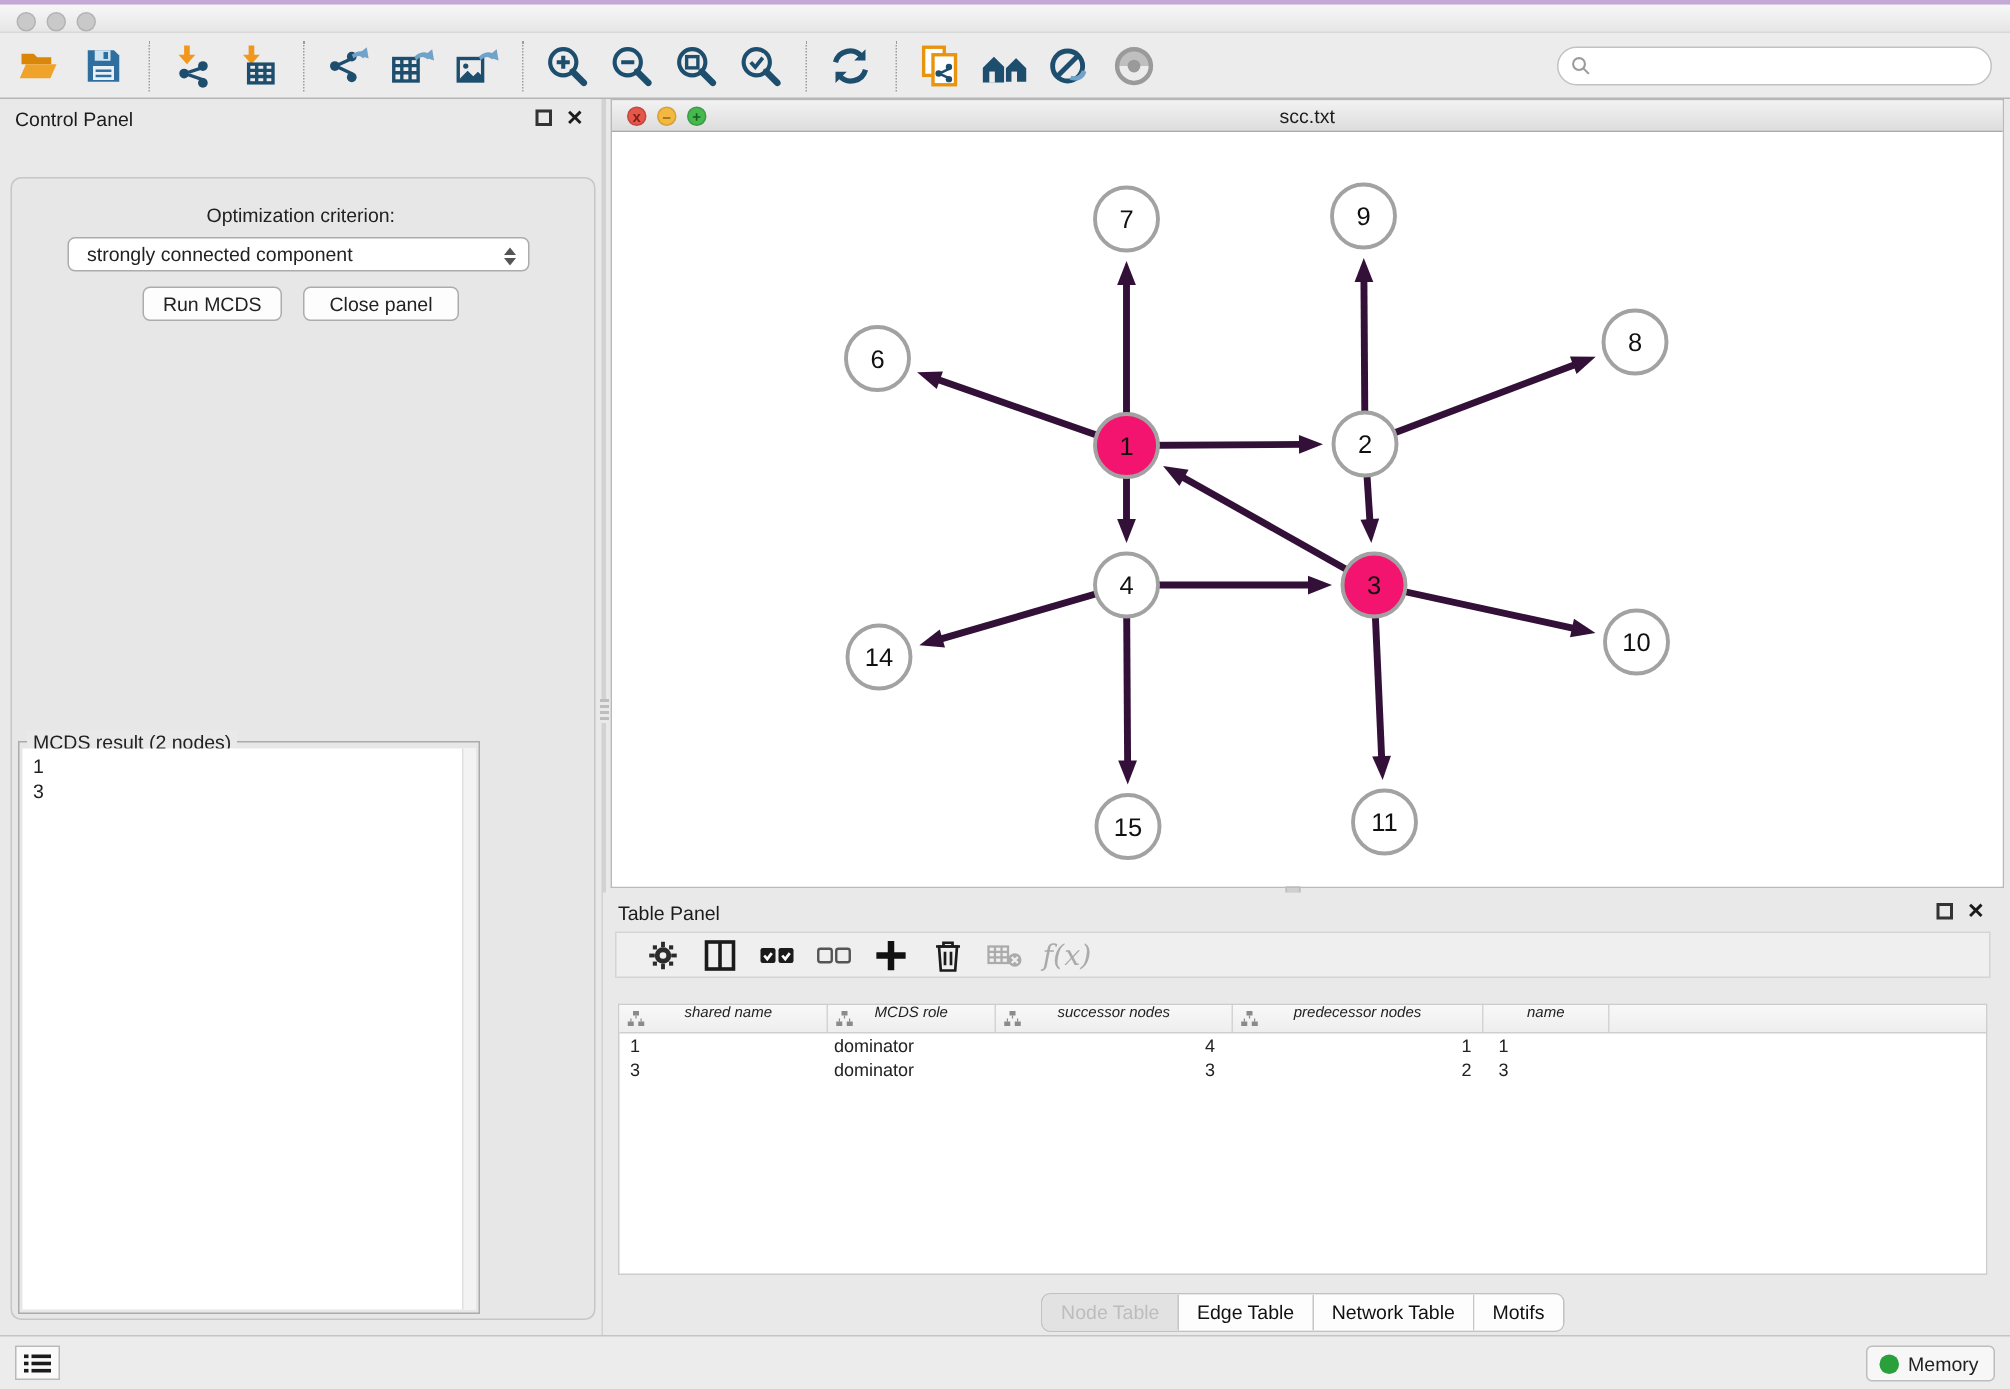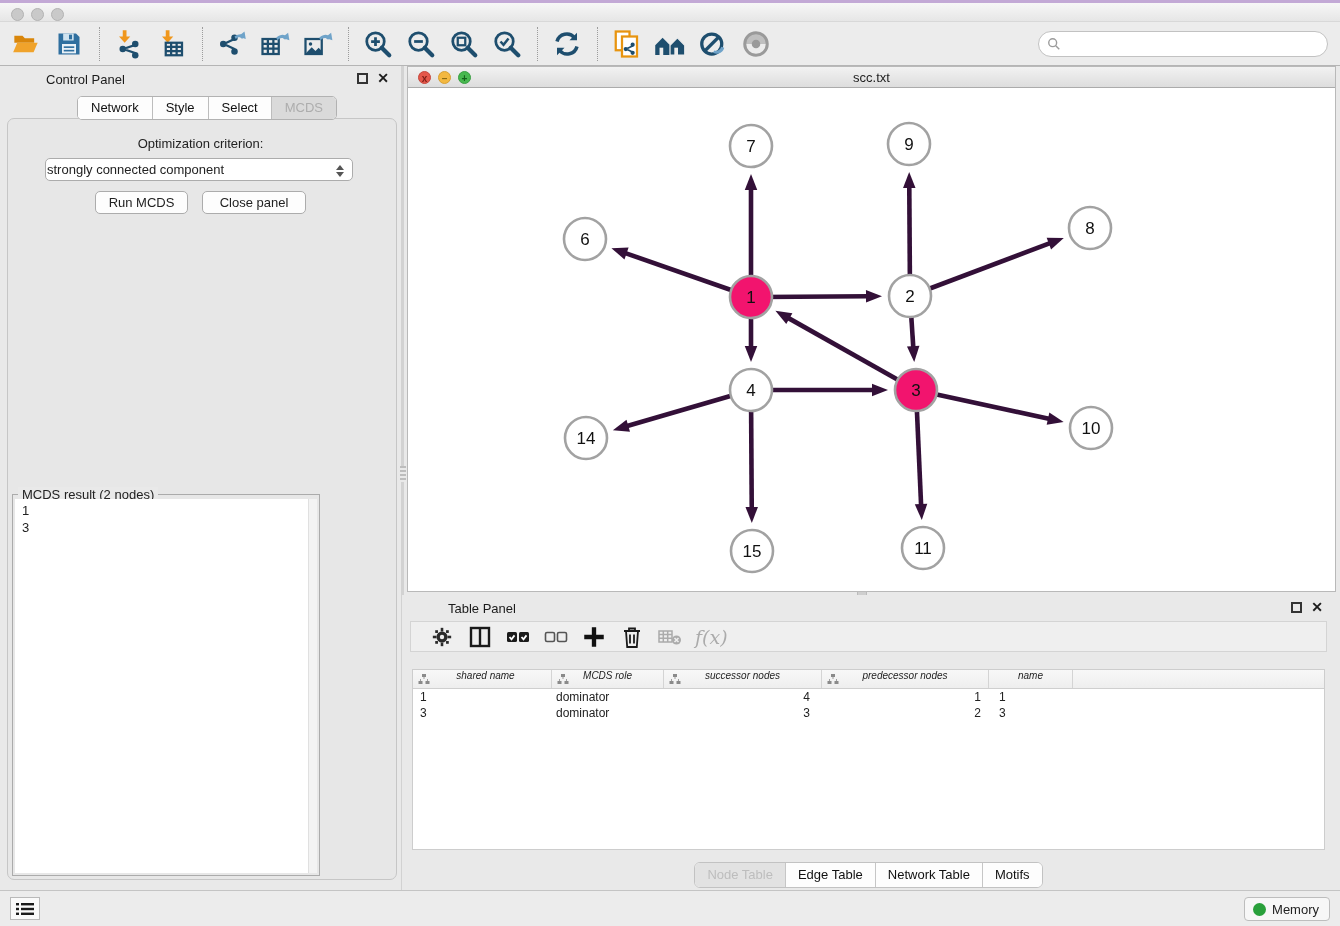--- a/index.html
+++ b/index.html
@@ -38,38 +38,38 @@
     display:flex; align-items:center; padding-left:8px; }
   .search-wrap input { border:none; outline:none; flex:1; height:20px; font-size:13px;
     background:transparent; font-family:"Liberation Sans",sans-serif; }
 
   
   .control-panel {
     position:absolute; left:0; top:66px; width:404px; height:824px;
     background:#E9E9E9; border-right:3px solid #D2D2D2;
   }
   .panel-header { position:absolute; left:0; top:0; width:100%; height:26px; }
-  .panel-title { position:absolute; left:10px; top:6px; font-size:13px; color:#1b1b1b;margin-left:36px; }
+  .panel-title { position:absolute; left:10px; top:6px; font-size:13px; color:#1b1b1b; }
   .float-btn { position:absolute; top:7px; width:11px; height:11px; border:2px solid #333; }
   .close-btn { position:absolute; top:4px; font-size:14px; font-weight:bold; color:#1b1b1b; line-height:16px; }
 
   .cp-tabs { position:absolute; left:77px; top:30px; display:flex;
     border:1px solid #B2B2B2; border-radius:5px; overflow:hidden; background:#fff; z-index:2; }
   .cp-tab { padding:3px 13px 4px; font-size:13px; background:#FDFDFD; color:#111;
     border-right:1px solid #BDBDBD; }
   .cp-tab:last-child { border-right:none; }
   .cp-tab.active { background:#DADADA; color:#ADADAD; }
 
   .cp-content { position:absolute; left:7px; top:52px; width:390px; height:762px;
     background:#E7E7E7; border:1px solid #C6C6C6; border-radius:7px; }
 
   .opt-label { position:absolute; left:0; top:70px; width:100%; text-align:center; font-size:13px; }
   .opt-select { position:absolute; left:45px; top:92px; width:308px; height:23px;
     background:#fff; border:1px solid #ACACAC; border-radius:5px;
-    display:flex; align-items:center; padding-left:1px; font-size:13px; }
+    display:flex; align-items:center; padding-left:12px; font-size:13px; }
   .opt-arrows { position:absolute; right:8px; top:2px; display:flex; flex-direction:column; gap:2px; }
   .tri-up { width:0;height:0;border-left:4px solid transparent;border-right:4px solid transparent;border-bottom:5px solid #555; }
   .tri-dn { width:0;height:0;border-left:4px solid transparent;border-right:4px solid transparent;border-top:5px solid #555; }
 
   .cp-btn { position:absolute; top:125px; height:23px; background:#FDFDFD;
     border:1px solid #ACACAC; border-radius:5px; font-size:13px;
     display:flex; align-items:center; justify-content:center; }
 
   .result-box { position:absolute; left:12px; top:428px; width:308px; height:382px;
     border:1px solid #ABABAB; }
@@ -297,26 +297,20 @@
       </svg>
     <input type="text" placeholder="" style="">
   </div>
 </div>
 
 <div class="control-panel">
   <div class="panel-header">
     <span class="panel-title">Control Panel</span>
     <span class="float-btn" style="right:33px"></span>
     <span class="close-btn" style="right:12px">✕</span>
-  </div>
-  <div class="cp-tabs">
-    <div class="cp-tab">Network</div>
-    <div class="cp-tab">Style</div>
-    <div class="cp-tab">Select</div>
-    <div class="cp-tab active">MCDS</div>
   </div>
   <div class="cp-content"></div>
 
   <div class="opt-label">Optimization criterion:</div>
   <div class="opt-select">
     <span>strongly connected component</span>
     <span class="opt-arrows" style="top:6px">
       <span class="tri-up"></span>
         <span class="tri-dn"></span>
     </span>

